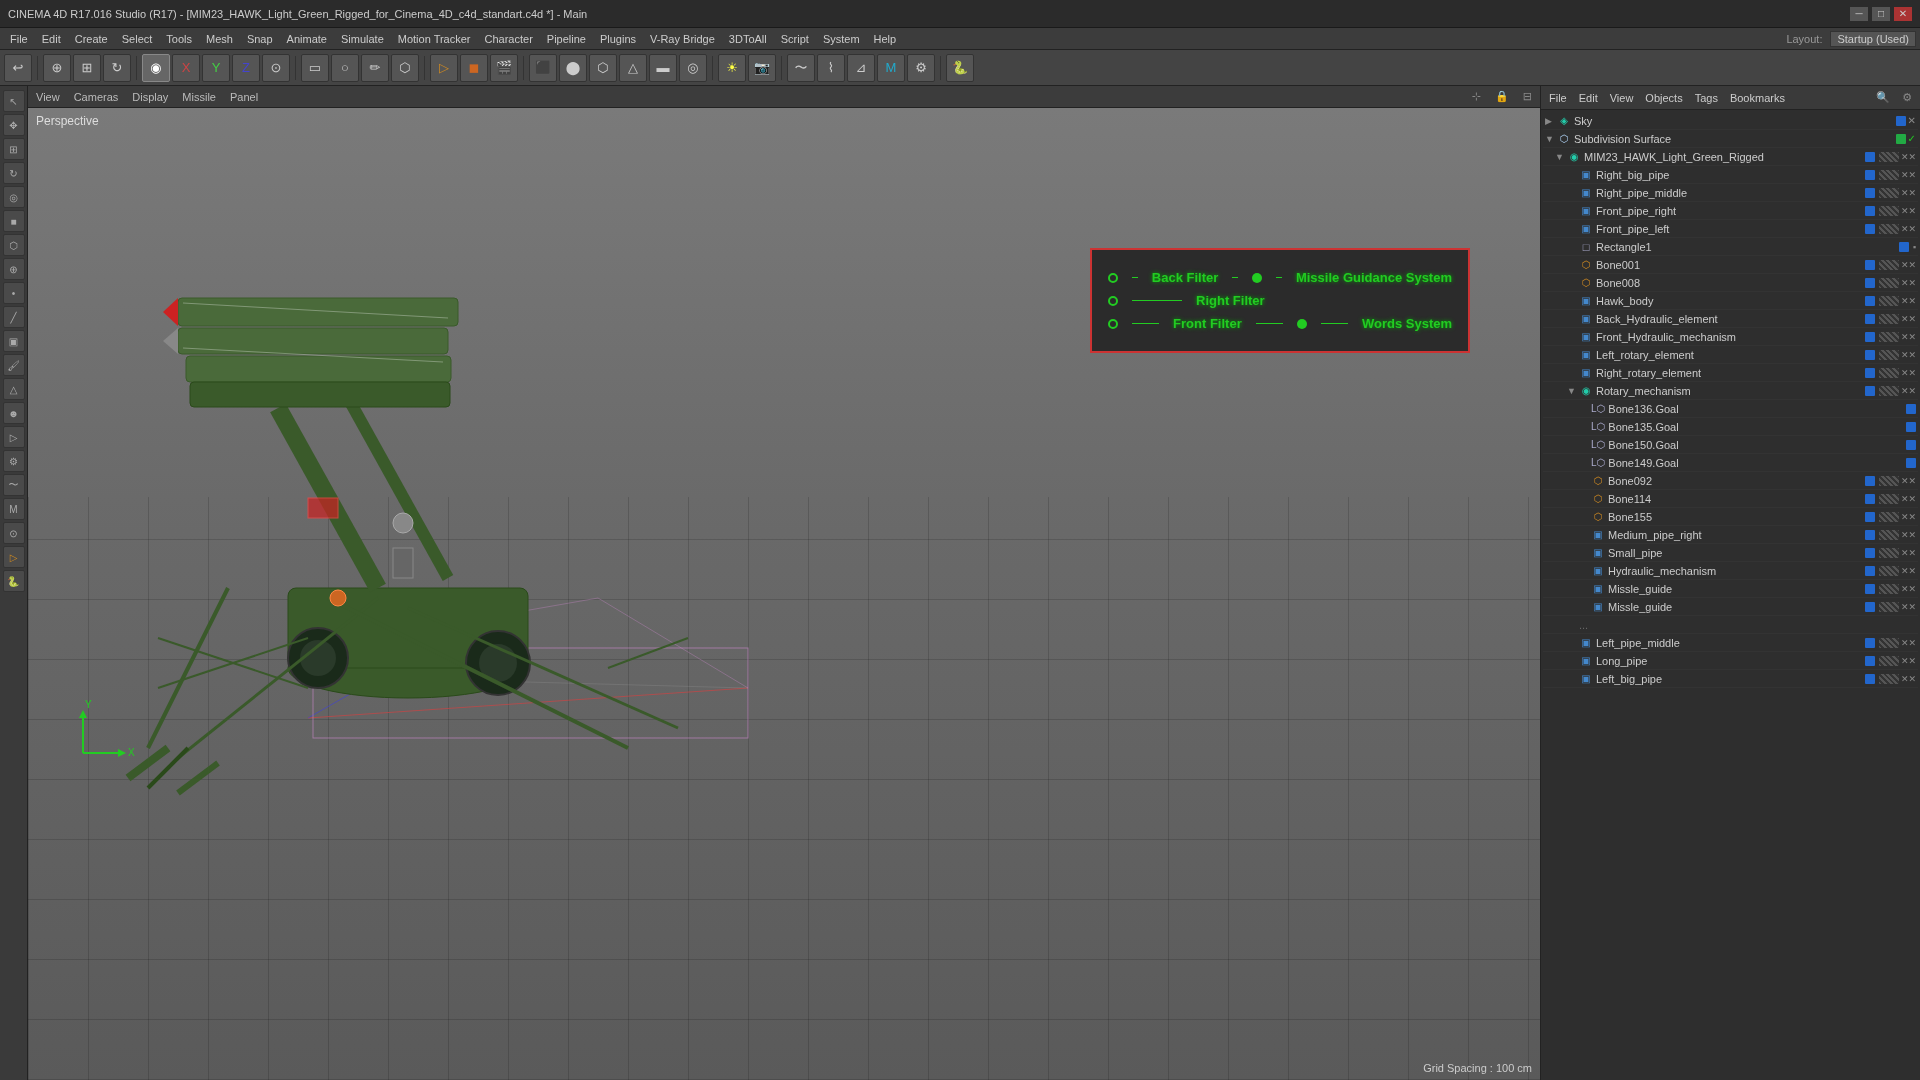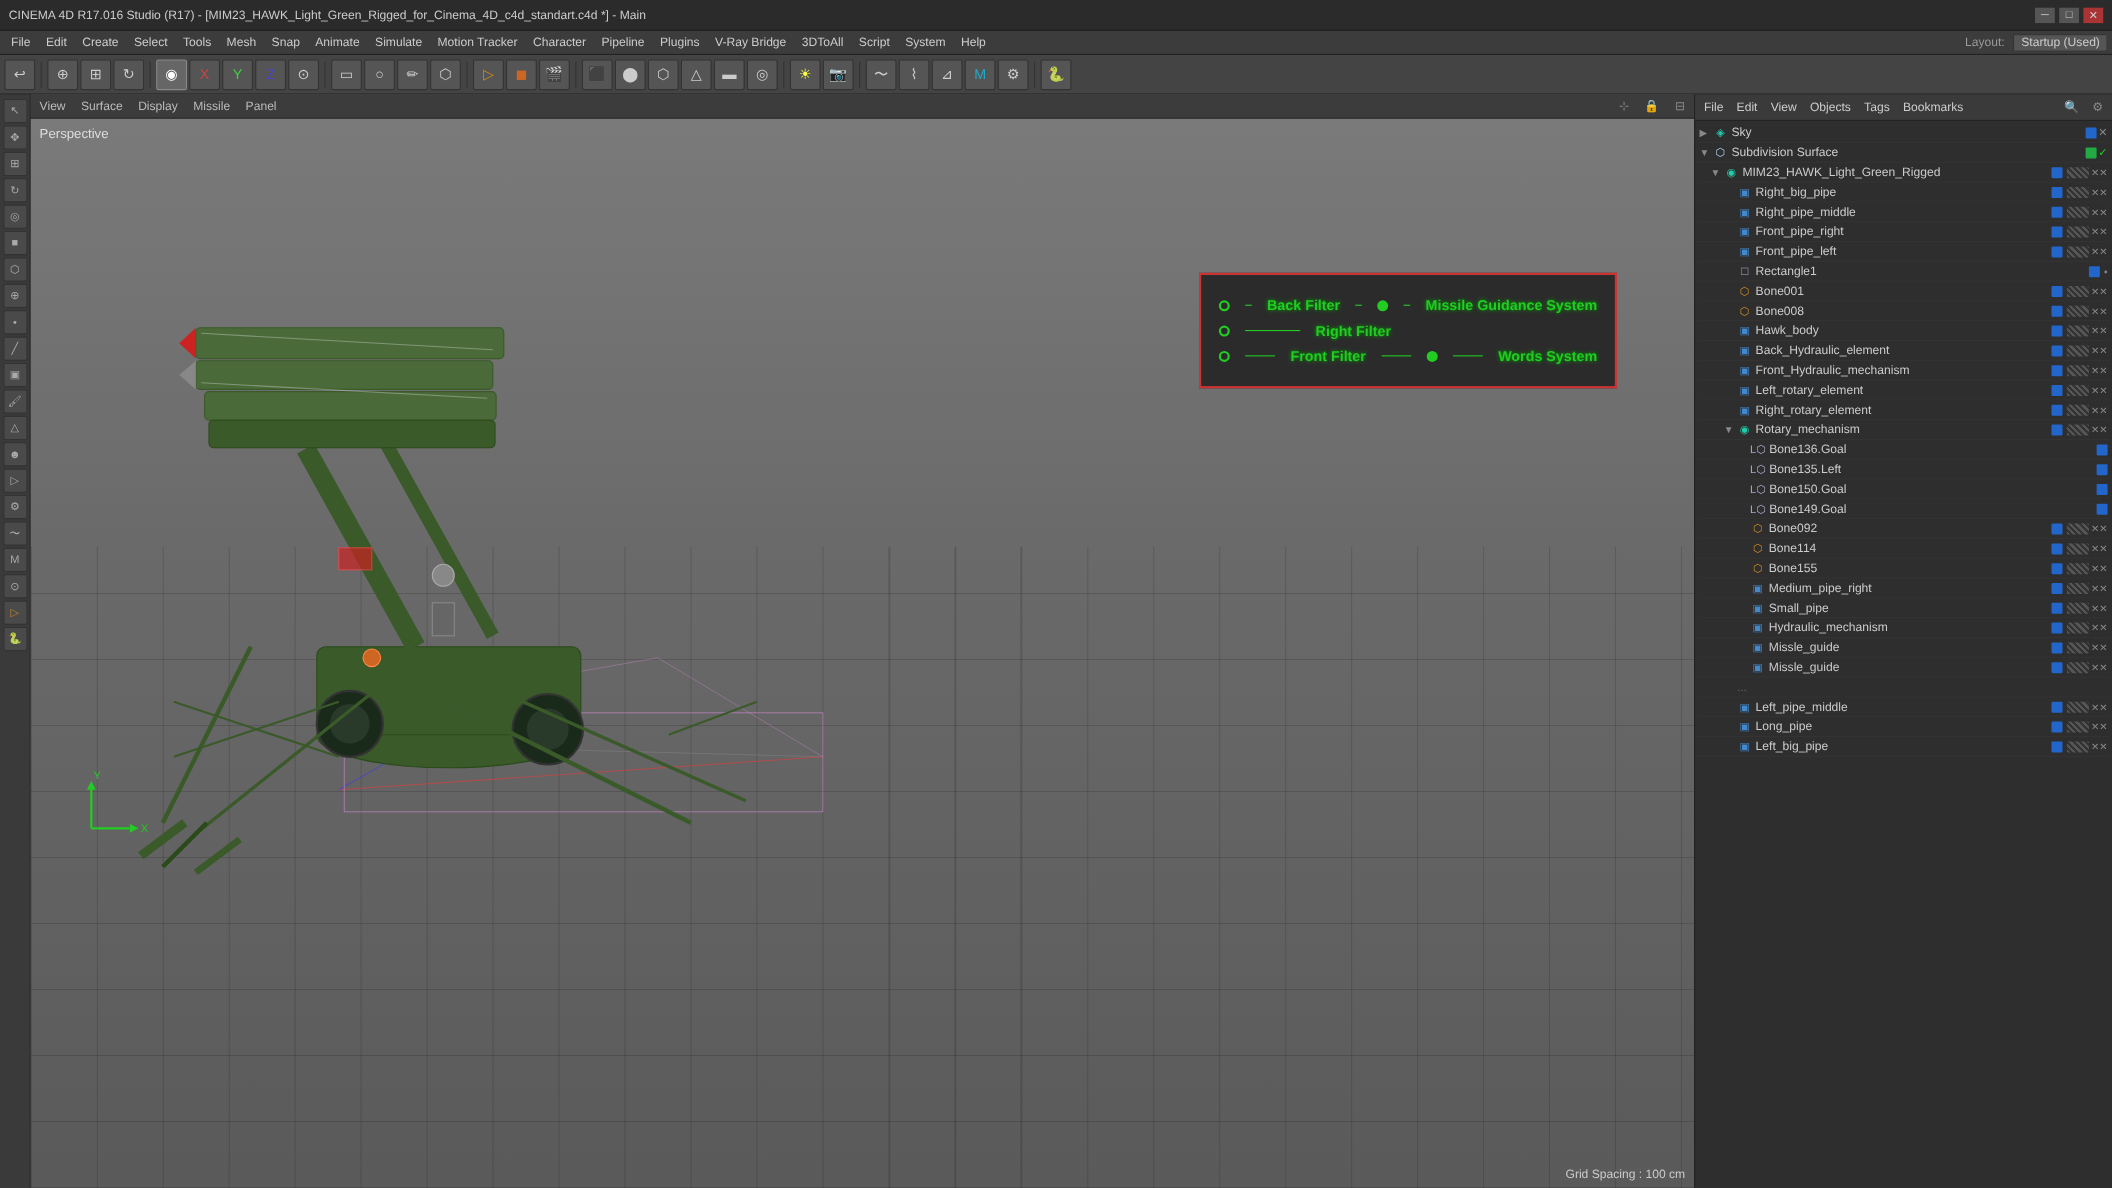--- a/index.html
+++ b/index.html
@@ -258,21 +258,21 @@
     <div class="side-btn">M</div>
     <div class="side-btn">⊙</div>
     <div class="side-btn" style="color:#cc8822">▷</div>
     <div class="side-btn">🐍</div>
   </div>
 
   <div id="viewport-container">
 
     <div id="viewport-toolbar">
       <span>View</span>
-      <span>Surface</span>
+      <span>Cameras</span>
       <span>Display</span>
       <span>Missile</span>
       <span>Panel</span>
       <span style="flex:1"></span>
       <span style="color:#888">⊹</span>
       <span style="color:#888">🔒</span>
       <span style="color:#888">⊟</span>
     </div>
 
     <div id="viewport">
@@ -569,21 +569,21 @@
         <span style="color:#aaaacc;font-size:10px;margin-right:3px">L⬡</span>
         <span class="obj-name">Bone136.Goal</span>
         <div class="obj-checks">
           <div class="chk-sq" style="background:#2266cc"></div>
         </div>
       </div>
 
       <div class="obj-item" style="padding-left:36px">
         <span class="obj-arrow"> </span>
         <span style="color:#aaaacc;font-size:10px;margin-right:3px">L⬡</span>
-        <span class="obj-name">Bone135.Left</span>
+        <span class="obj-name">Bone135.Goal</span>
         <div class="obj-checks">
           <div class="chk-sq" style="background:#2266cc"></div>
         </div>
       </div>
 
       <div class="obj-item" style="padding-left:36px">
         <span class="obj-arrow"> </span>
         <span style="color:#aaaacc;font-size:10px;margin-right:3px">L⬡</span>
         <span class="obj-name">Bone150.Goal</span>
         <div class="obj-checks">

